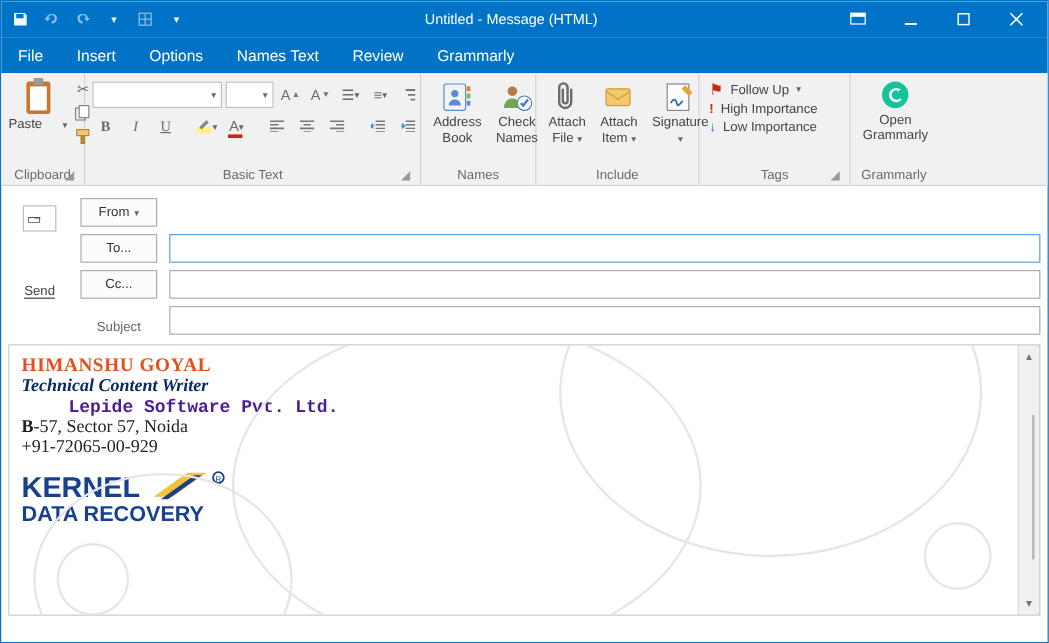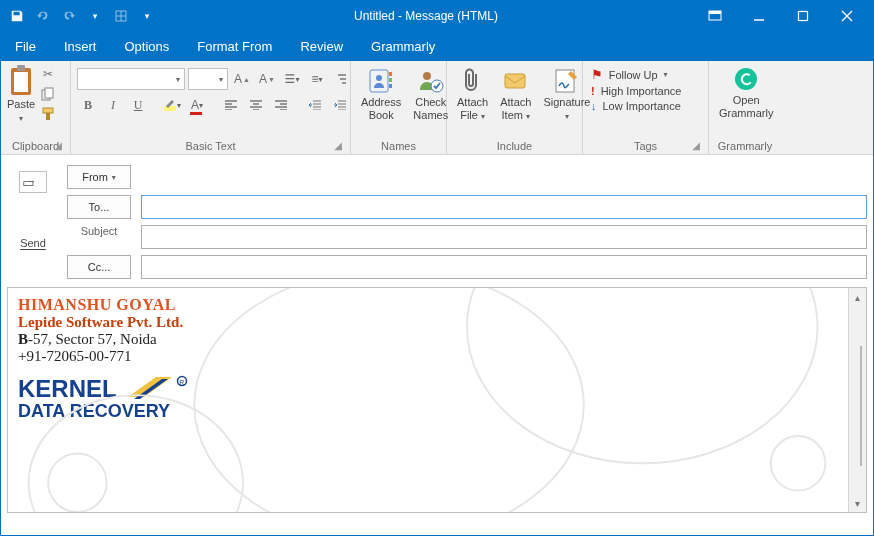--- a/index.html
+++ b/index.html
@@ -63,21 +63,21 @@
 .rgroup .label { text-align: center; font-size: 11px; color: #6a6a6a; padding-bottom: 2px; position: relative;}
 .rgroup .label .dlg { position: absolute; right: 0; bottom: 2px; width: 12px; height: 12px; color: #9a9a9a; font-size: 10px; }
 
 .vbtn { display: flex; flex-direction: column; align-items: center; justify-content: center; padding: 2px 4px; gap: 2px; }
 .vbtn .icn { width: 30px; height: 26px; display:flex; align-items:center; justify-content:center; }
 .vbtn .txt { font-size: 11px; color: #444; text-align: center; line-height: 1.15; }
 
 .clipboard-body { display:flex; gap:4px; align-items:flex-start; }
 .paste-side { display:flex; flex-direction:column; align-items:center; }
 .paste-side .clip-icn { width: 28px; height: 34px; }
-.paste-side .txt { font-size: 11px; color:#444; display:flex; align-items:center; gap:4px;flex-direction:column; }
+.paste-side .txt { font-size: 11px; color:#444; display:flex; align-items:center; gap:17px; }
 .mini-col { display:flex; flex-direction:column; gap:4px; padding-top:2px; }
 .mini-col .mbtn { width:18px; height:16px; color:#6b6b6b; font-size:12px; display:flex; align-items:center; justify-content:center; }
 
 .basictext-body { display:flex; flex-direction:column; gap:4px; padding-top: 4px;}
 .bt-row { display:flex; gap:3px; align-items:center; }
 .fontbox { width: 108px; height: 22px; border:1px solid #c1c1c1; background:#fff; display:flex; align-items:center; padding:0 4px; color:#999; font-size:11px; justify-content:space-between;}
 .sizebox { width: 40px; height:22px; border:1px solid #c1c1c1; background:#fff; display:flex; align-items:center; justify-content:flex-end; padding:0 4px; color:#999;}
 .ibtn { width:22px; height:22px; display:flex; align-items:center; justify-content:center; color:#6b6b6b; font-size:12px; border:1px solid transparent;}
 .ibtn .sub { font-size:7px; margin-left:1px; color:#777; }
 
@@ -87,34 +87,34 @@
 .flagicn { color:#d02216; font-size:13px; }
 .hi { color:#d02216; font-weight:bold; }
 .lo { color:#1f64c8; }
 
 .addr-area { padding: 10px 6px 0 6px; display:flex; gap:8px; }
 .send-col { width: 52px; display:flex; flex-direction:column; align-items:center; gap:2px; padding: 6px 0 0 0;}
 .send-col .sicn { width:28px; height:22px; border:1px solid #bfbfbf; display:flex; align-items:center; justify-content:center; font-size:13px; color:#555;}
 .send-col .stxt { font-size:11px; color:#444; text-decoration: underline; text-underline-offset:2px;margin-top:42px; }
 
 .fields { flex:1; display:flex; flex-direction:column; gap:6px; }
-.frow { display:flex; align-items:flex-start; gap:10px; }
+.frow { display:flex; align-items:flex-end; gap:10px; }
 .fbtn { width:64px; height:24px; border:1px solid #adadad; background:#fcfcfc; font-size:11px; color:#333; display:flex; align-items:center; justify-content:center; gap:4px;}
 .flabel { width:64px; text-align:center; font-size:11px; color:#666; }
 .finput { flex:1; height:24px; border:1px solid #adadad; background:#fff; padding:0 6px; font-size:12px; color:#666; }
 .finput.focus { border-color:#5da0df; }
 .fstatic { flex:1; font-size:11px; color:#888; padding-left: 2px; }
 
 .editor-wrap { margin: 8px 6px 6px 6px; border:1px solid #bfbfbf; height: 226px; display:flex; }
 .editor { flex:1; padding: 8px 10px; overflow:hidden; background:#fff; position:relative; font-family: Georgia, 'Times New Roman', serif; }
 .editor .watermark { position:absolute; inset:0; pointer-events:none; }
 .editor .watermark svg { width:100%; height:100%; }
 .sig-name { font-family: Georgia,'Times New Roman',serif; font-weight:bold; color:#e4501e; font-size:16px; letter-spacing:.5px; }
 .sig-title { font-family: Georgia,'Times New Roman',serif; font-style:italic; color:#0a2a66; font-weight:bold; font-size:15px; }
-.sig-company { font-family: Liberation Serif, serif; color:#c2410c; font-weight:bold; font-size:15px; }
+.sig-company { font-family: Liberation Mono, monospace; color:#4c1d95; font-weight:bold; font-size:15px;margin-left:39px; }
 .sig-addr { font-family: Georgia,'Times New Roman',serif; font-size:15px; color:#222; }
 .sig-addr b { font-weight:bold; }
 .sig-phone { font-family: 'Times New Roman',serif; font-size:15px; color:#222; }
 .logo { margin-top:10px; }
 
 .vscroll { width:18px; background:#f1f1f1; border-left:1px solid #d4d4d4; display:flex; flex-direction:column; align-items:center; }
 .vscroll .arr { height:18px; width:100%; display:flex; align-items:center; justify-content:center; color:#797979; font-size:10px; }
 .vscroll .track { flex:1; position:relative; }
 .vscroll .thumb { position:absolute; top:40px; left:2px; right:2px; height:120px; background:#cdcdcd; border:1px solid #b9b9b9; }
 
@@ -175,21 +175,21 @@
           <line x1="11" y1="1" x2="1" y2="11" stroke="#fff" stroke-width="1.3"></line>
         </svg>
       </div>
   </div>
 </div>
 
 <div class="menubar">
   <div class="tab">File</div>
   <div class="tab">Insert</div>
   <div class="tab">Options</div>
-  <div class="tab">Format From</div>
+  <div class="tab">Names Text</div>
   <div class="tab">Review</div>
   <div class="tab">Grammarly</div>
 </div>
 
 <div class="ribbon">
 
   <div class="rgroup" style="width:70px">
     <div class="body clipboard-body">
       <div class="paste-side">
         <svg class="clip-icn" viewBox="0 0 28 34">
@@ -404,47 +404,48 @@
       <div class="fbtn">
           <span>From</span>
           <span class="dd">▾</span>
         </div>
     </div>
     <div class="frow">
       <div class="fbtn">To...</div>
       <input class="finput focus" style="">
     </div>
     <div class="frow">
+      <div class="fbtn">Cc...</div>
+      <input class="finput" style="">
+    </div>
+    <div class="frow">
       <div class="flabel">Subject</div>
-      <input class="finput" style="">
-    </div>
-    <div class="frow">
-      <div class="fbtn">Cc...</div>
       <input class="finput" style="">
     </div>
   </div>
 </div>
 
 <div class="editor-wrap">
   <div class="editor">
     <div class="watermark">
       <svg viewBox="0 0 840 230">
           <g fill="none" stroke="#e6e6e6" stroke-width="2">
             <ellipse cx="380" cy="120" rx="200" ry="140"></ellipse>
             <ellipse cx="120" cy="200" rx="110" ry="90"></ellipse>
             <ellipse cx="640" cy="40" rx="180" ry="140"></ellipse>
             <circle cx="800" cy="180" r="28"></circle>
             <circle cx="60" cy="200" r="30"></circle>
           </g>
         </svg>
     </div>
     <div class="sig-name">HIMANSHU GOYAL</div>
+    <div class="sig-title">Technical Content Writer</div>
     <div class="sig-company">Lepide Software Pvt. Ltd.</div>
     <div class="sig-addr"><b>B</b><span>-57, Sector 57, Noida</span></div>
-    <div class="sig-phone">+91-72065-00-771</div>
+    <div class="sig-phone">+91-72065-00-929</div>
     <div class="logo">
       <svg width="170" height="46" viewBox="0 0 170 46">
         <text x="0" y="22" font-family="Arial Black, Arial" font-weight="900" font-size="24" fill="#16418f" letter-spacing="0">KERNEL</text>
         <g transform="translate(110,2)">
           <polygon points="0,20 28,0 44,0 16,20" fill="#f2c23c"></polygon>
           <polygon points="6,22 34,2 40,2 12,22" fill="#16418f"></polygon>
           <circle cx="54" cy="4" r="4.5" fill="none" stroke="#16418f" stroke-width="1.5"></circle>
           <text x="51.3" y="7.5" font-size="7" font-family="Arial" fill="#16418f">R</text>
         </g>
         <text x="0" y="42" font-family="Arial Black, Arial" font-weight="900" font-size="18" fill="#16418f" letter-spacing="0">DATA RECOVERY</text>

